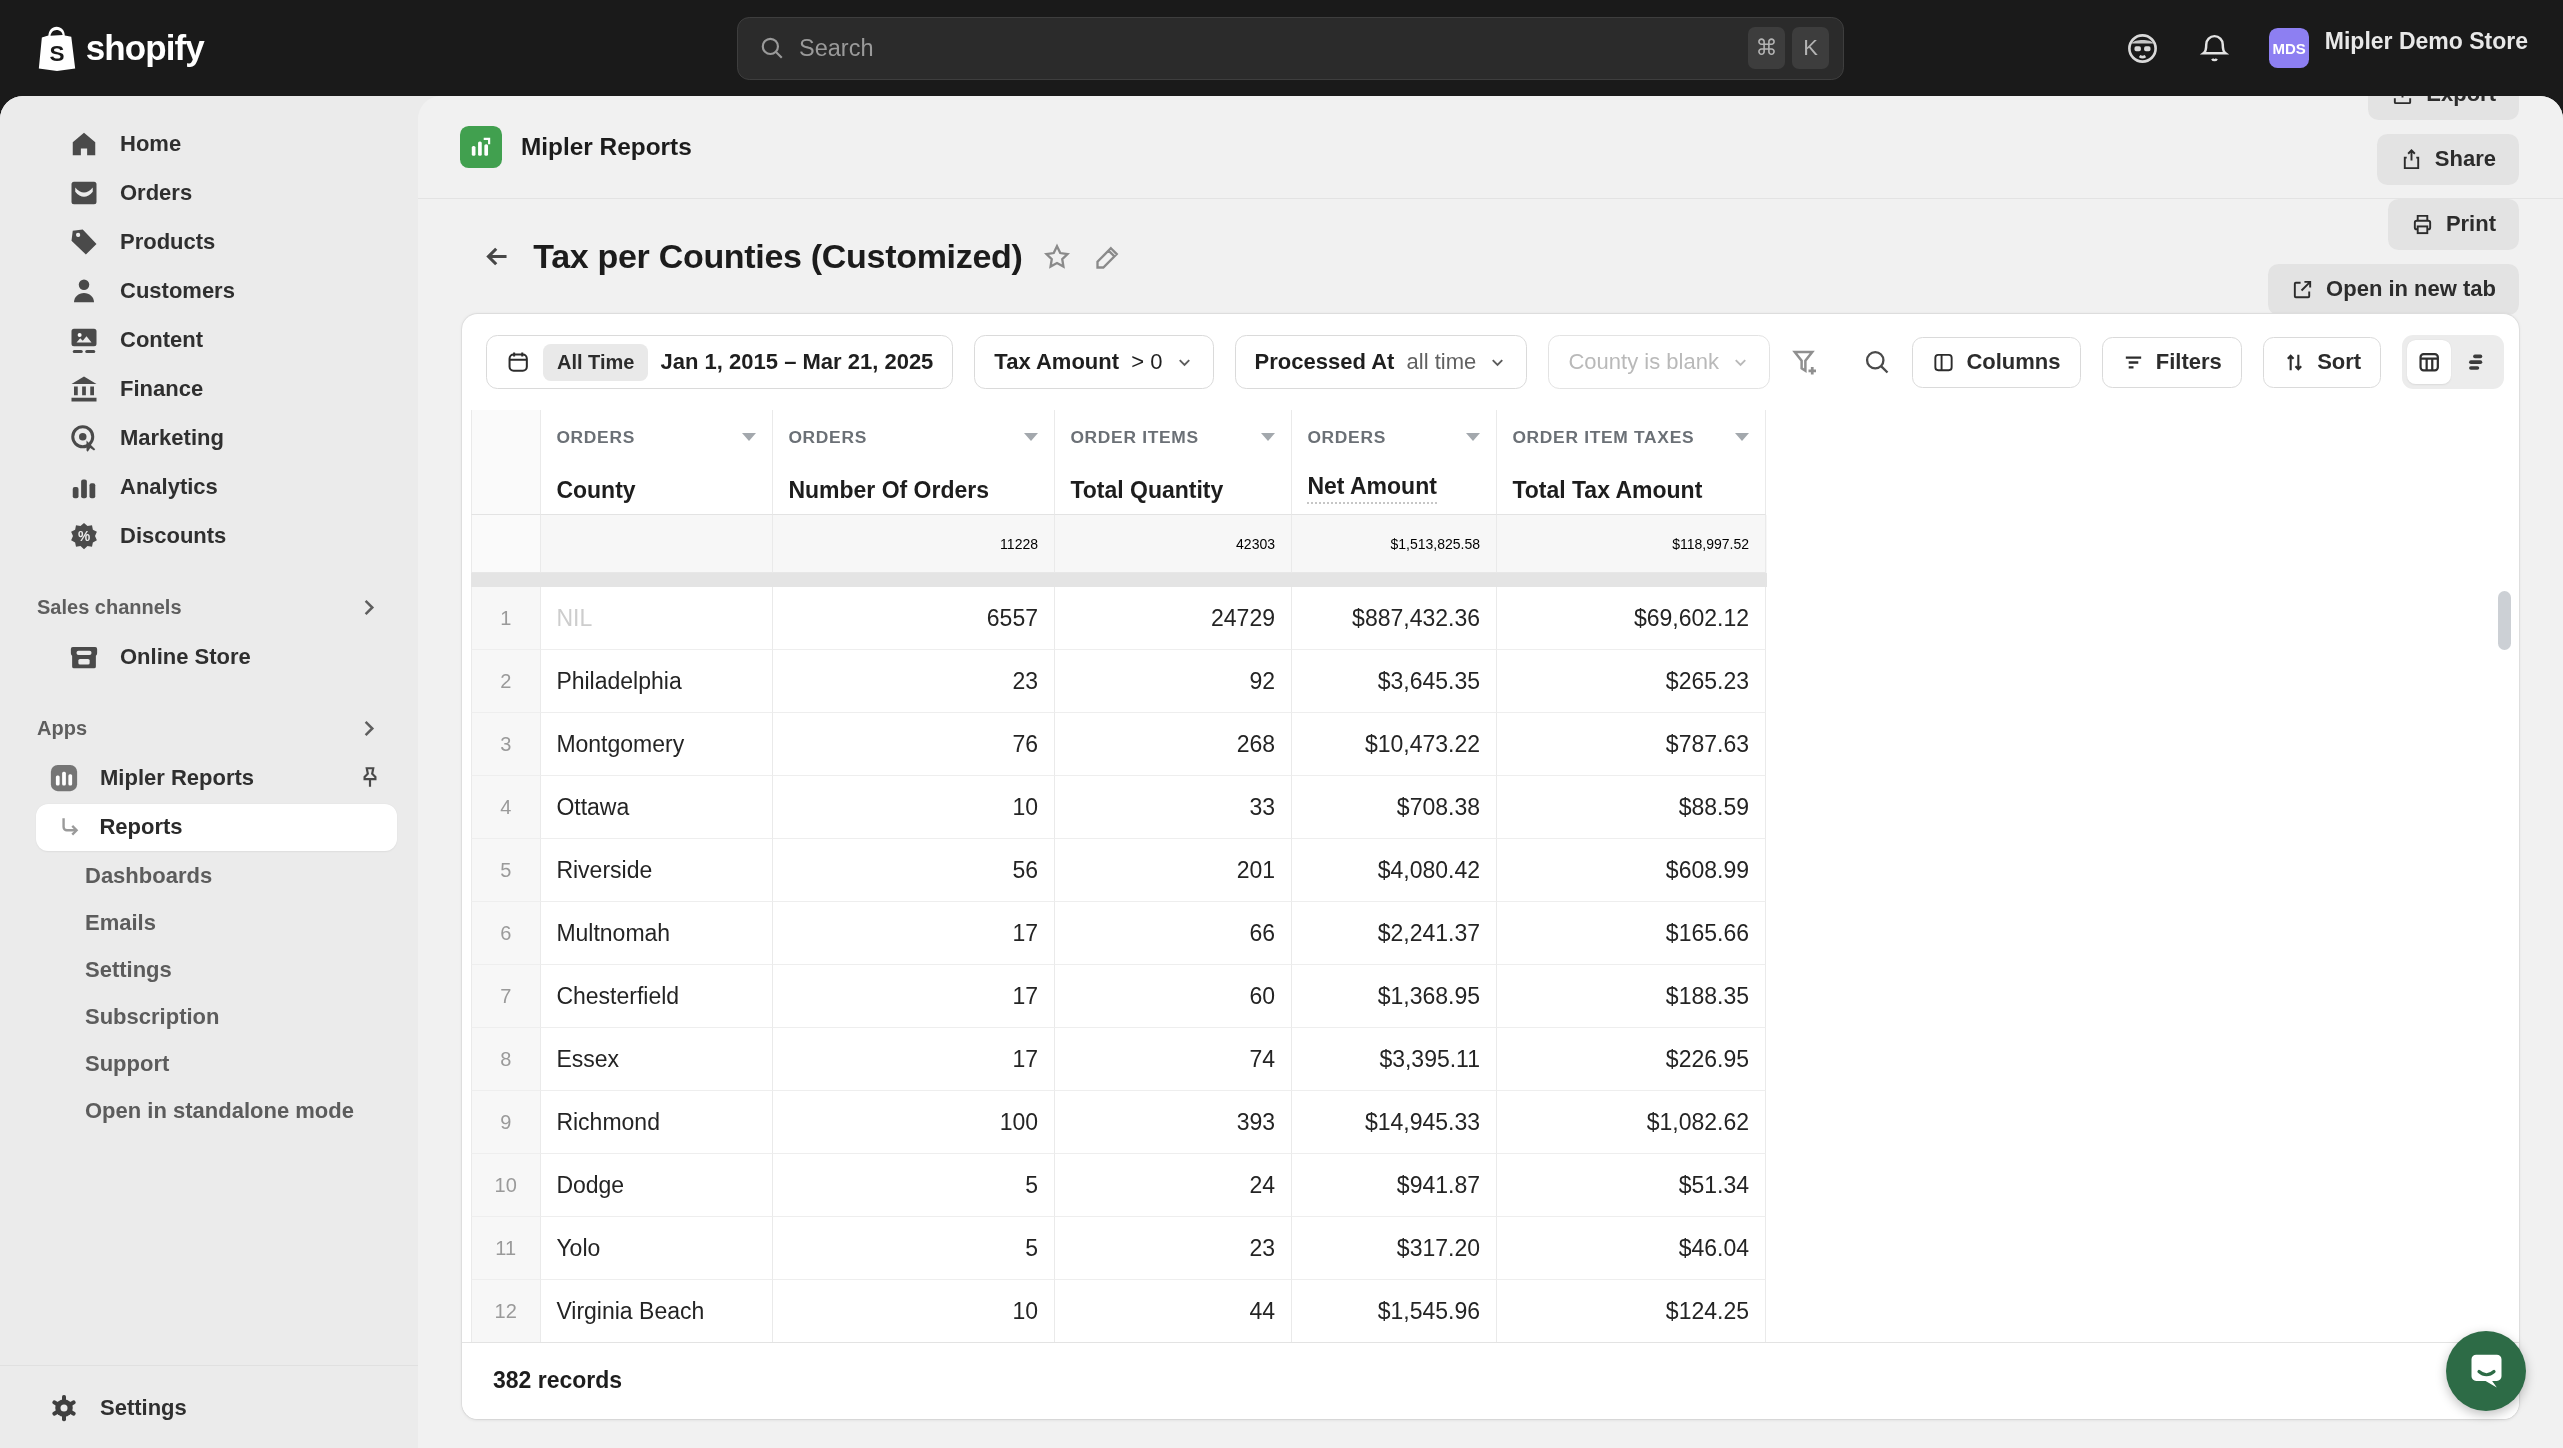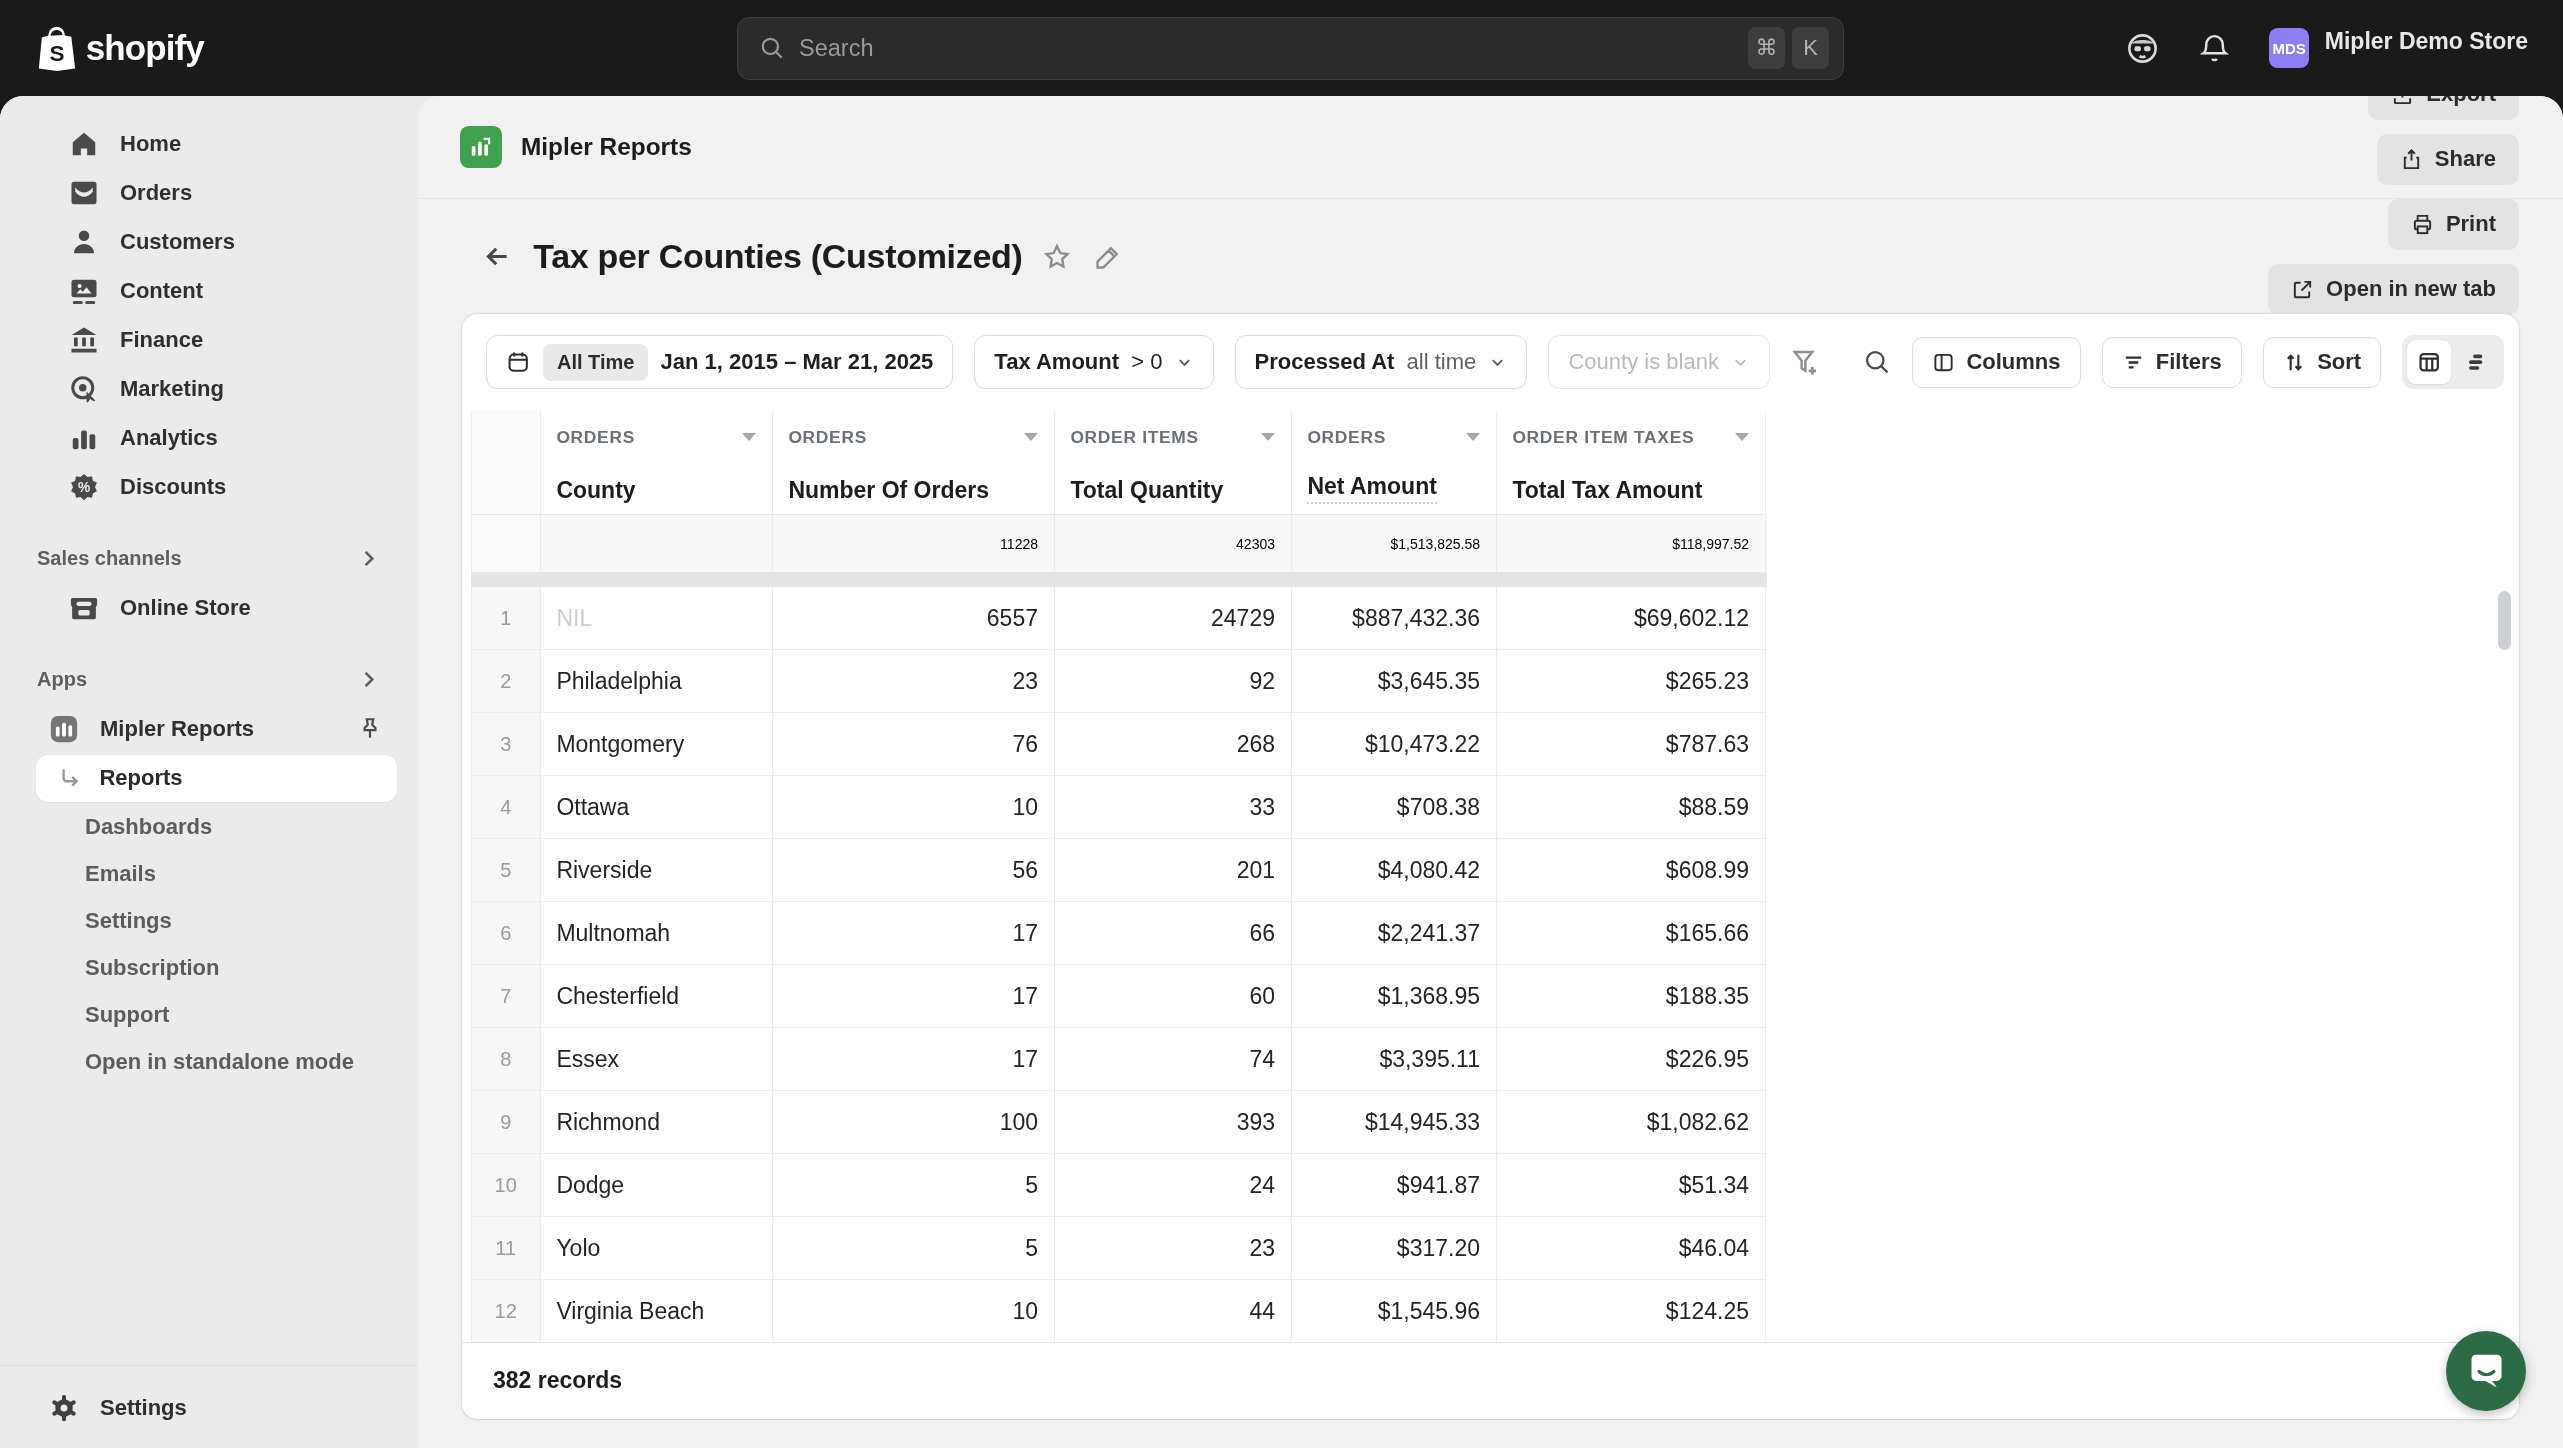--- a/index.html
+++ b/index.html
@@ -156,20 +156,28 @@
         </span>
       <span>Home</span>
     </div>
     <div class="nav-item">
       <span class="ic">
           <svg width="30" height="30" viewBox="0 0 24 24" fill="#4a4a4a">
             <path d="M4 3h16a2 2 0 0 1 2 2v14a2 2 0 0 1-2 2H4a2 2 0 0 1-2-2V5a2 2 0 0 1 2-2zm1 8c2.2 2.6 4.6 4 7 4s4.8-1.4 7-4V7.5c-2.2 2.6-4.6 4-7 4s-4.8-1.4-7-4z"></path>
           </svg>
         </span>
       <span>Orders</span>
+    </div>
+    <div class="nav-item">
+      <span class="ic">
+          <svg width="30" height="30" viewBox="0 0 24 24" fill="#4a4a4a">
+            <path d="M11 2 3 3l-1 8 11.5 11L22 13.5 11 2zm-3.5 6A1.7 1.7 0 1 1 9 6.3 1.7 1.7 0 0 1 7.5 8z"></path>
+          </svg>
+        </span>
+      <span>Products</span>
     </div>
     <div class="nav-item">
       <span class="ic">
           <svg width="30" height="30" viewBox="0 0 24 24" fill="#4a4a4a">
             <circle cx="12" cy="7" r="4.2"></circle>
             <path d="M4 21c0-4.4 3.6-7.5 8-7.5s8 3.1 8 7.5z"></path>
           </svg>
         </span>
       <span>Customers</span>
     </div>

